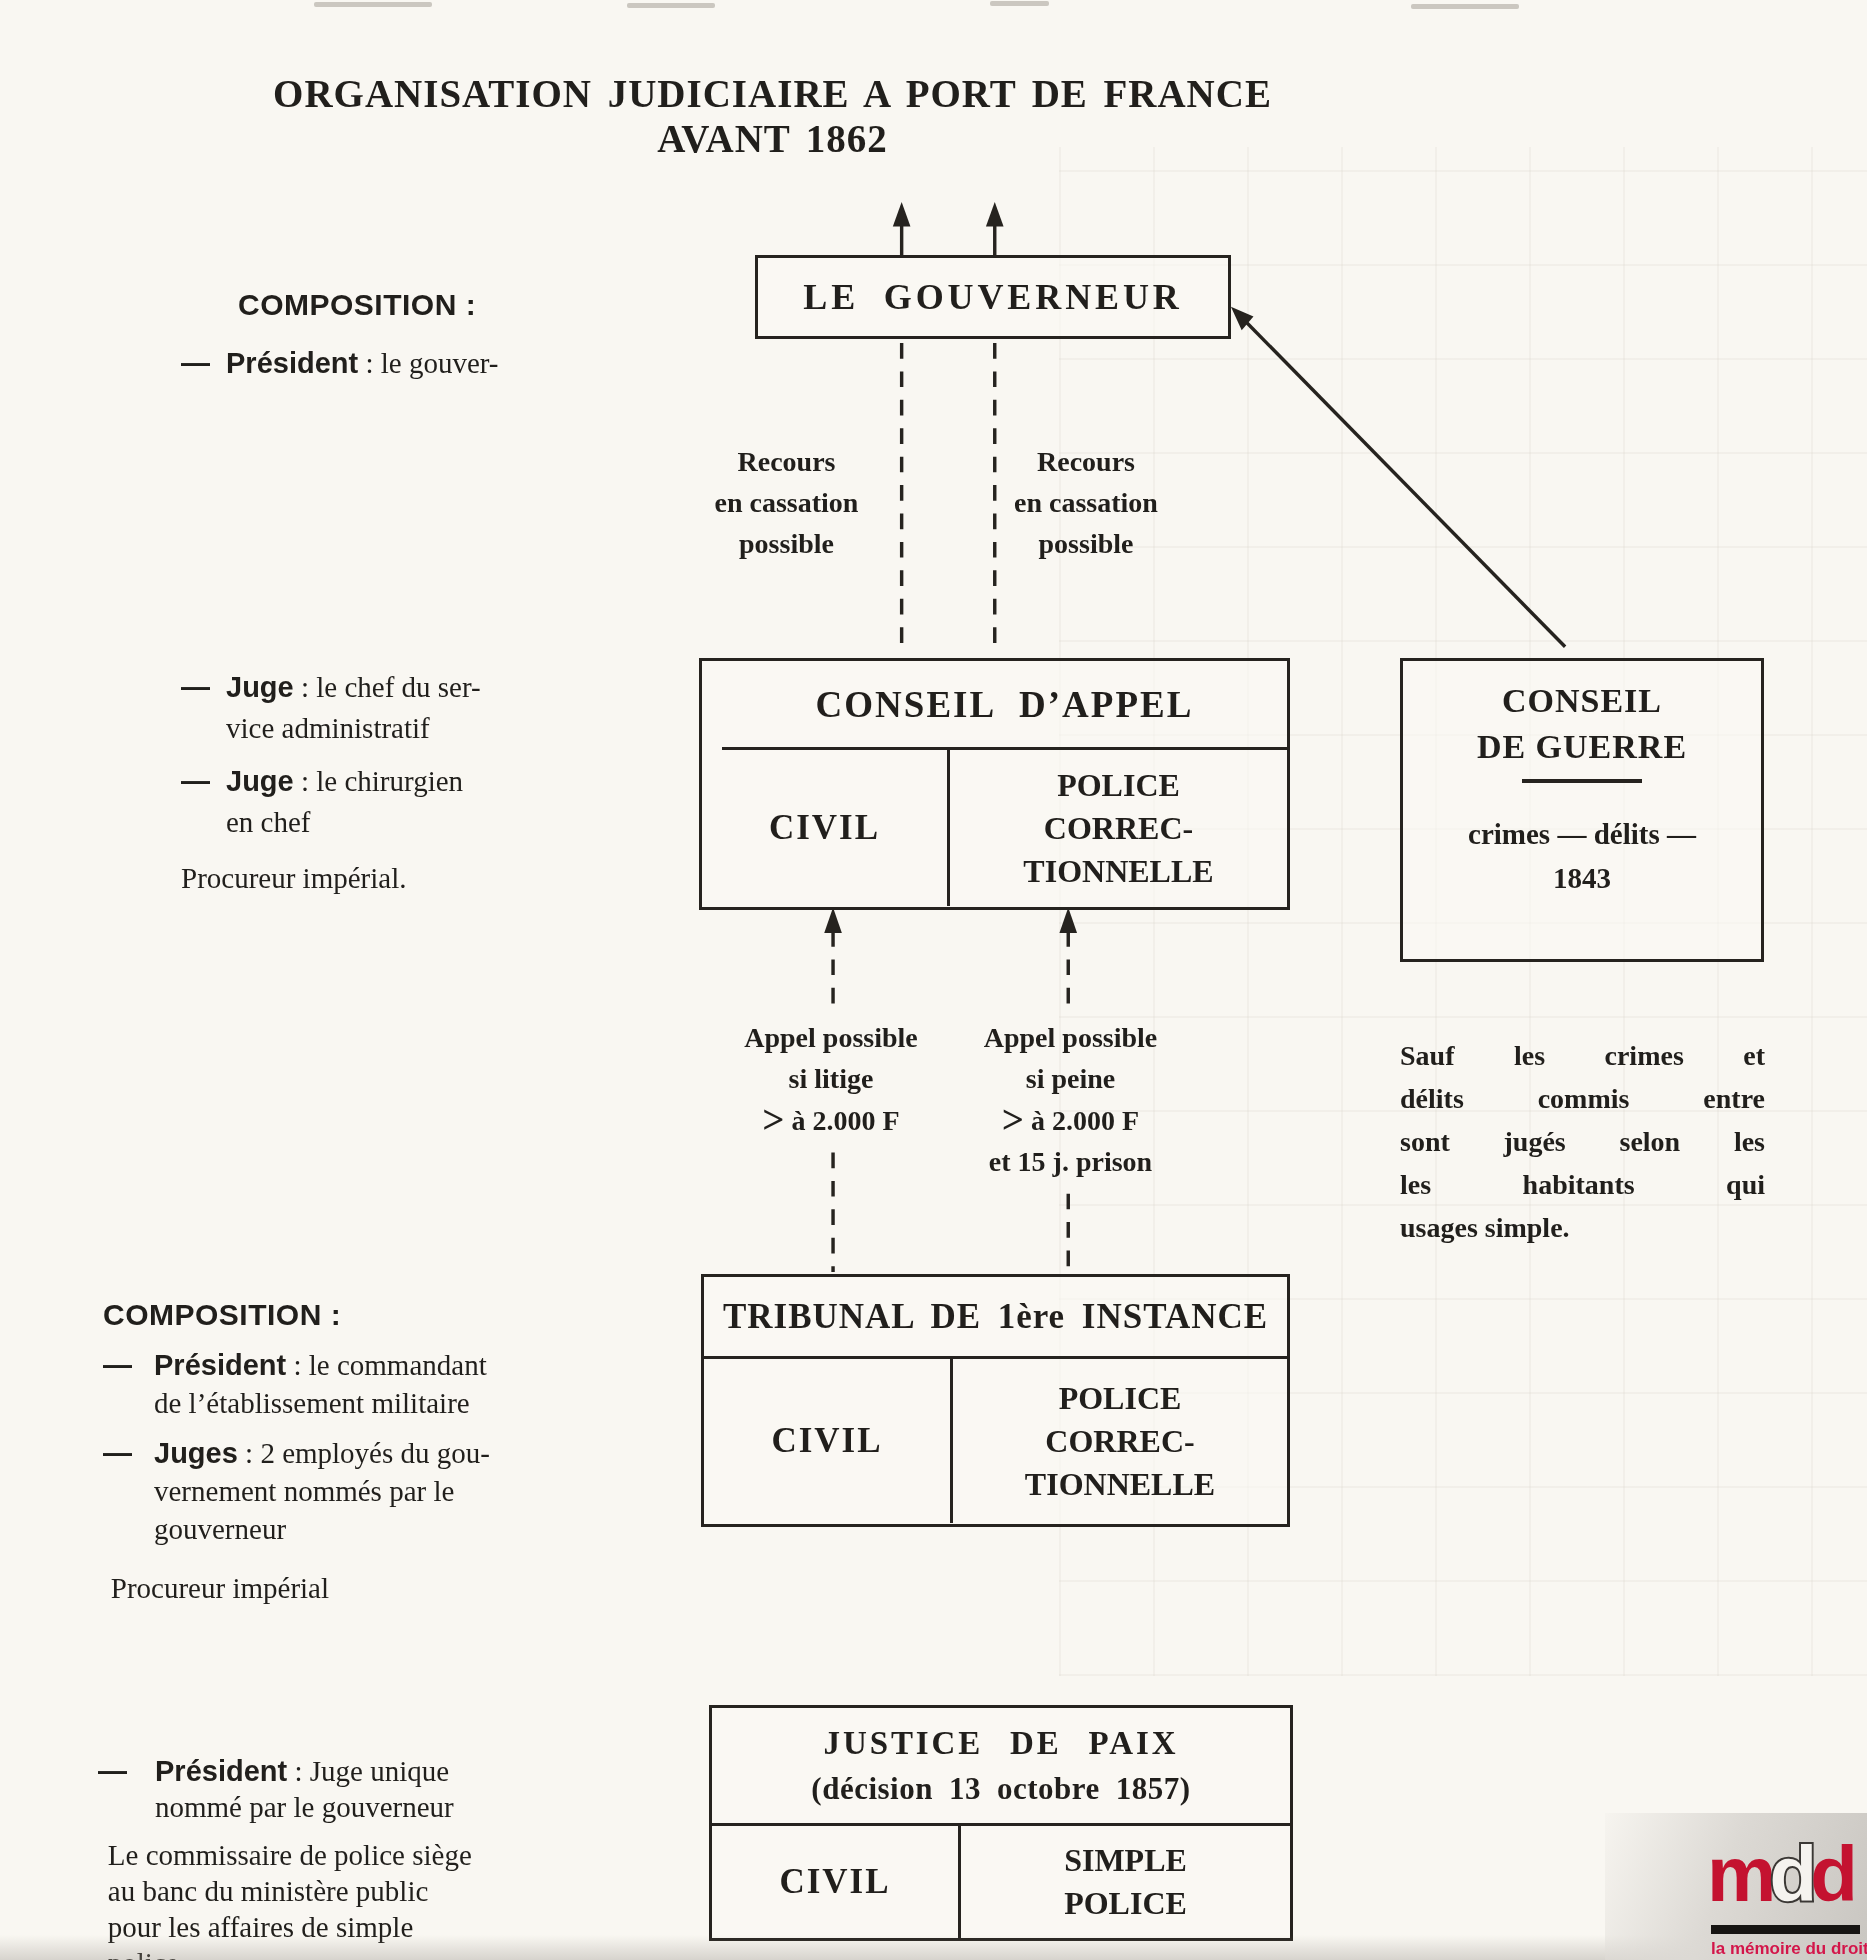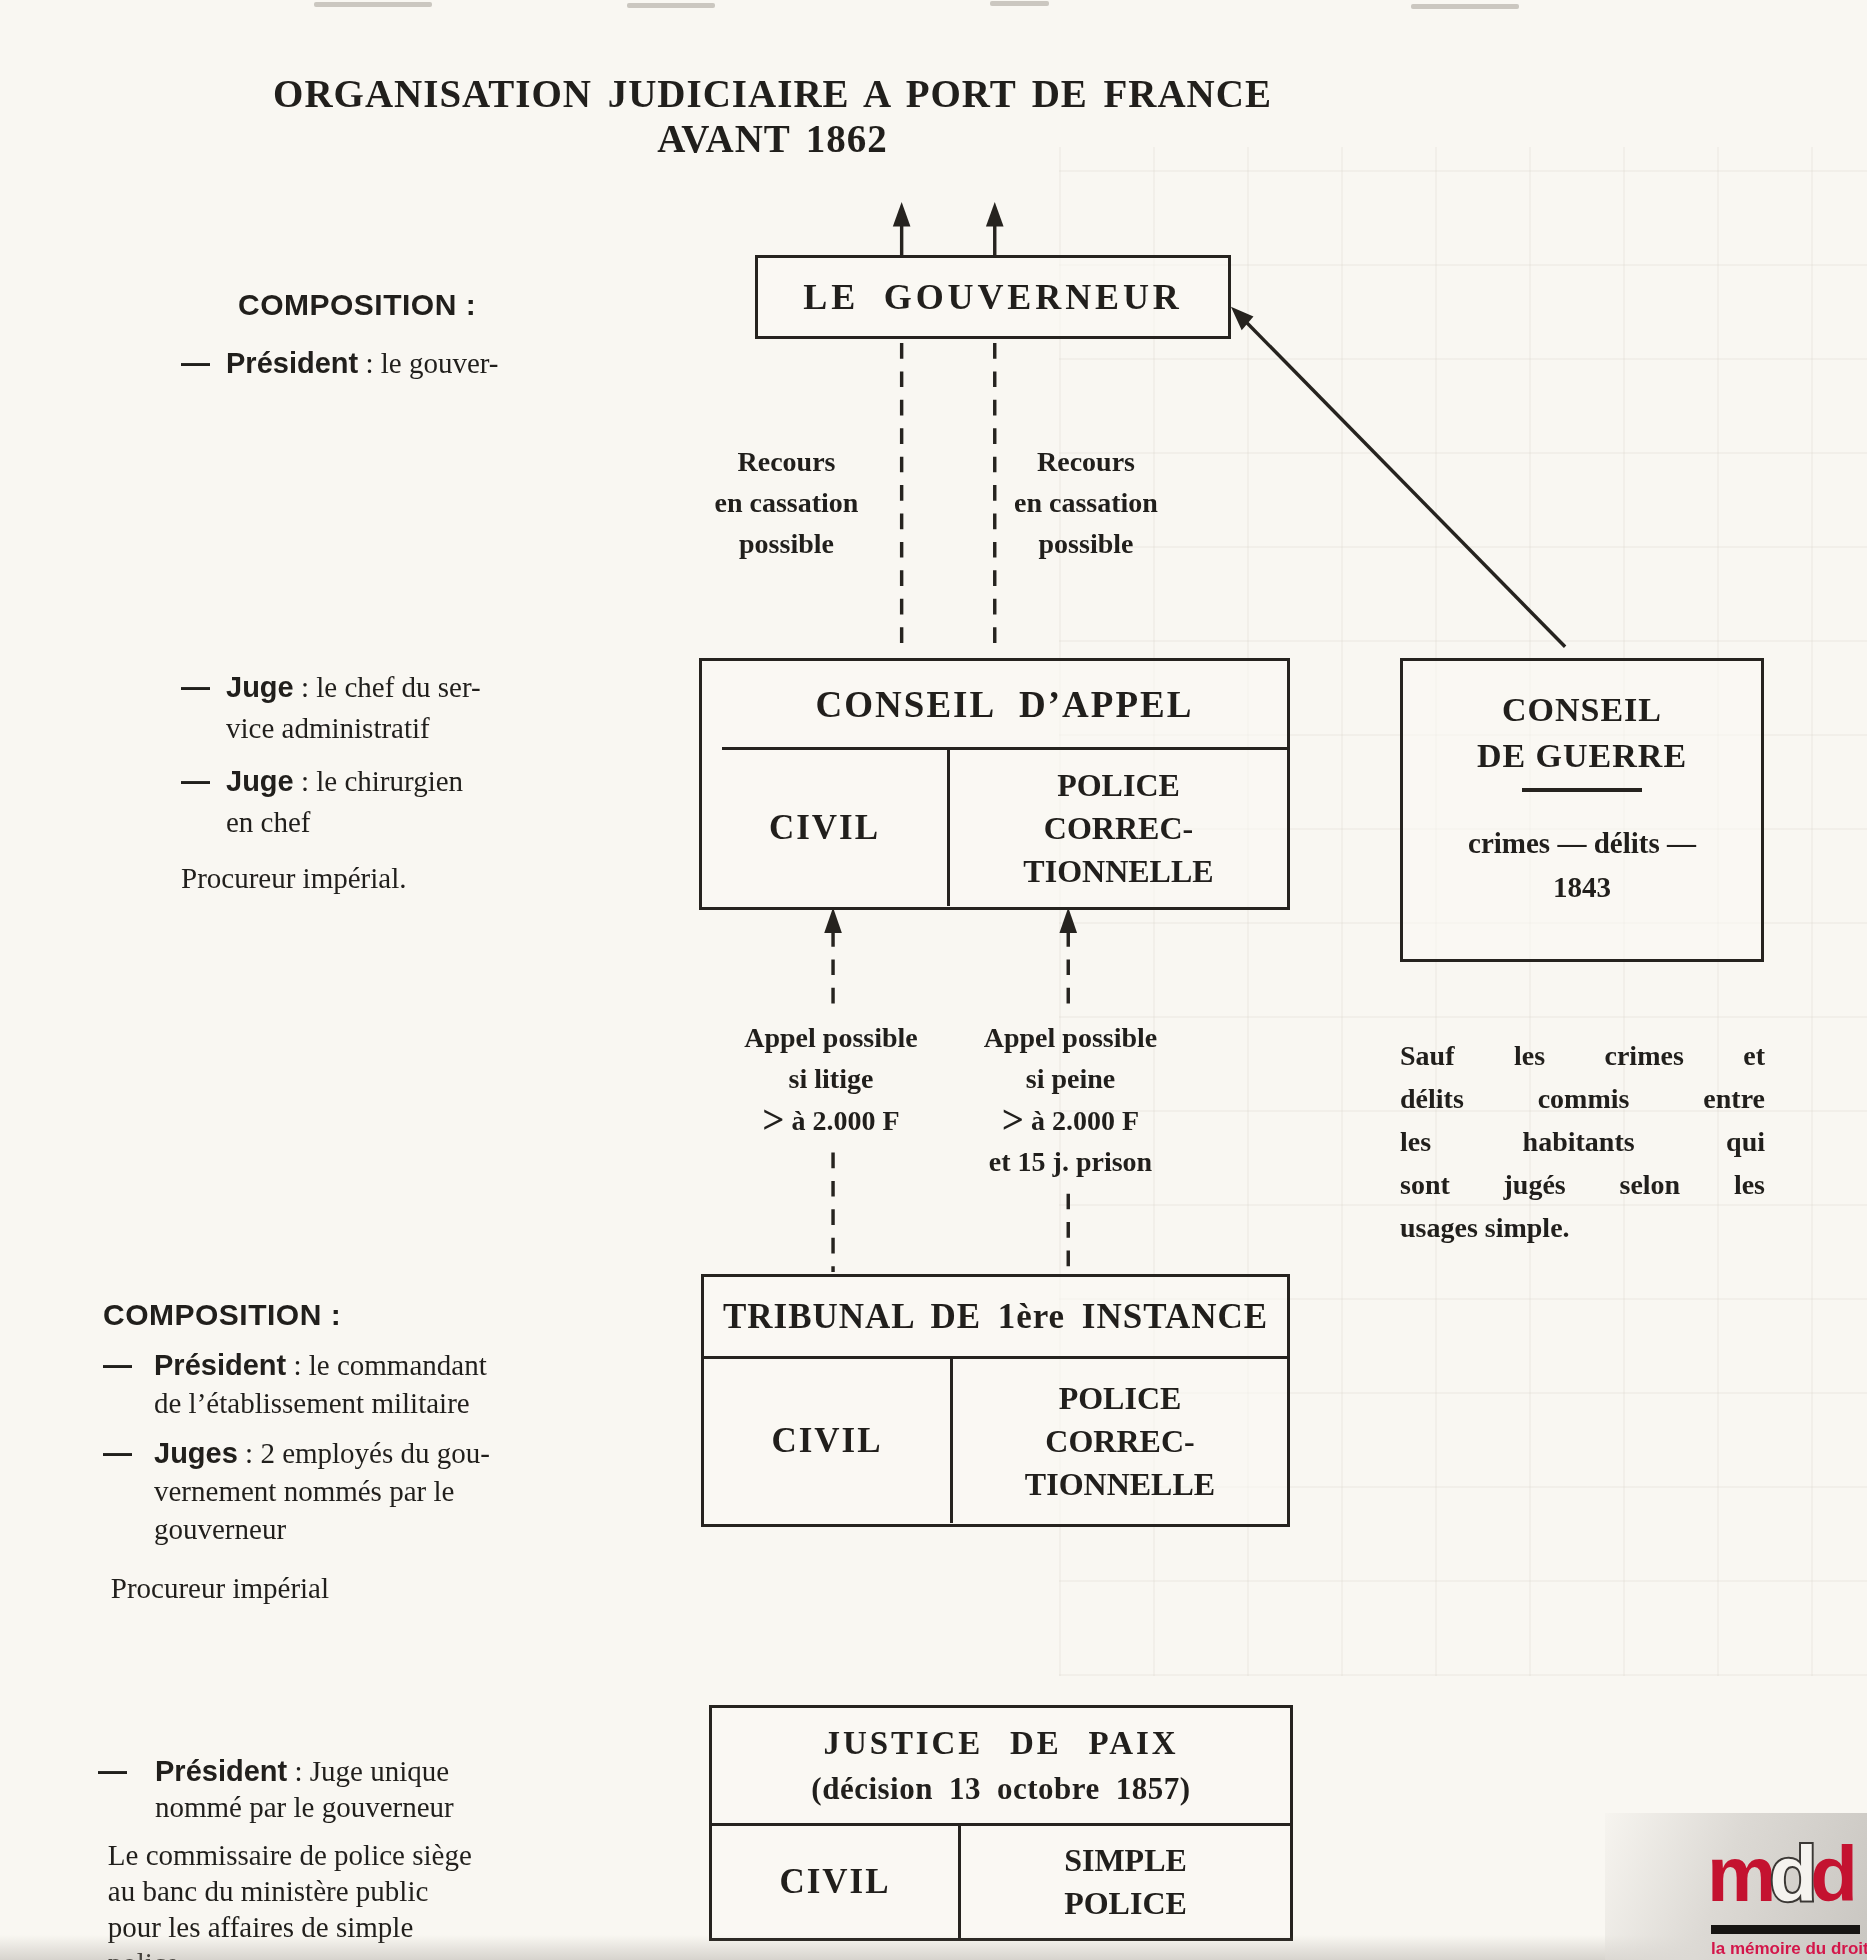--- a/index.html
+++ b/index.html
@@ -39,21 +39,21 @@
   #tribunal .cell-left{width:246px;}
 
   #justice{left:709px;top:1705px;width:578px;height:230px;}
   #justice .box-header{height:115px;flex-direction:column;font-size:33px;line-height:45px;}
   #justice .jt1{letter-spacing:2.9px;word-spacing:15.7px;}
   #justice .jt2{font-size:31px;word-spacing:7.8px;letter-spacing:0.5px;}
   #justice .box-cells{height:112px;}
   #justice .cell-left{width:246px;}
 
   #conseil-guerre{left:1400px;top:658px;width:358px;height:298px;text-align:center;}
-  .cg-title{padding-top:26px;font-size:34px;font-weight:700;line-height:46px;letter-spacing:1px;}
+  .cg-title{padding-top:17px;font-size:34px;font-weight:700;line-height:46px;letter-spacing:1px;}
   .cg-underline{width:120px;height:3.9px;background:#26231f;margin:8.8px auto 0;}
   .cg-body{margin-top:29px;font-size:29px;font-weight:700;line-height:44px;}
 
   .arrow-label{position:absolute;text-align:center;font-size:28px;font-weight:700;line-height:41px;}
   .gt{font-size:39px;vertical-align:-2.9px;}
 
   .sauf{position:absolute;left:1400px;top:1034px;width:365px;
         font-size:28px;font-weight:700;line-height:43px;}
   .sauf-line{text-align:justify;text-align-last:justify;}
   .sauf-line:last-child{text-align-last:left;}
@@ -205,22 +205,22 @@
   <div class="arrow-label" style="left:949px;top:1017px;width:243px;">
     <div>Appel possible</div>
     <div>si peine</div>
     <div><span class="gt">&gt;</span><span> à 2.000 F</span></div>
     <div>et 15 j. prison</div>
   </div>
 
   <div class="sauf">
     <div class="sauf-line">Sauf les crimes et</div>
     <div class="sauf-line">délits commis entre</div>
+    <div class="sauf-line">sont jugés selon les</div>
     <div class="sauf-line">les habitants qui</div>
-    <div class="sauf-line">sont jugés selon les</div>
     <div class="sauf-line">usages simple.</div>
   </div>
 
   <div class="note" id="comp1">
     <div class="note-heading">COMPOSITION :</div>
     <div class="note-item">
       <span class="dash sansb">—</span><span class="sansb">Président</span><span> : le gouver-</span>
     </div>
   </div>
 

